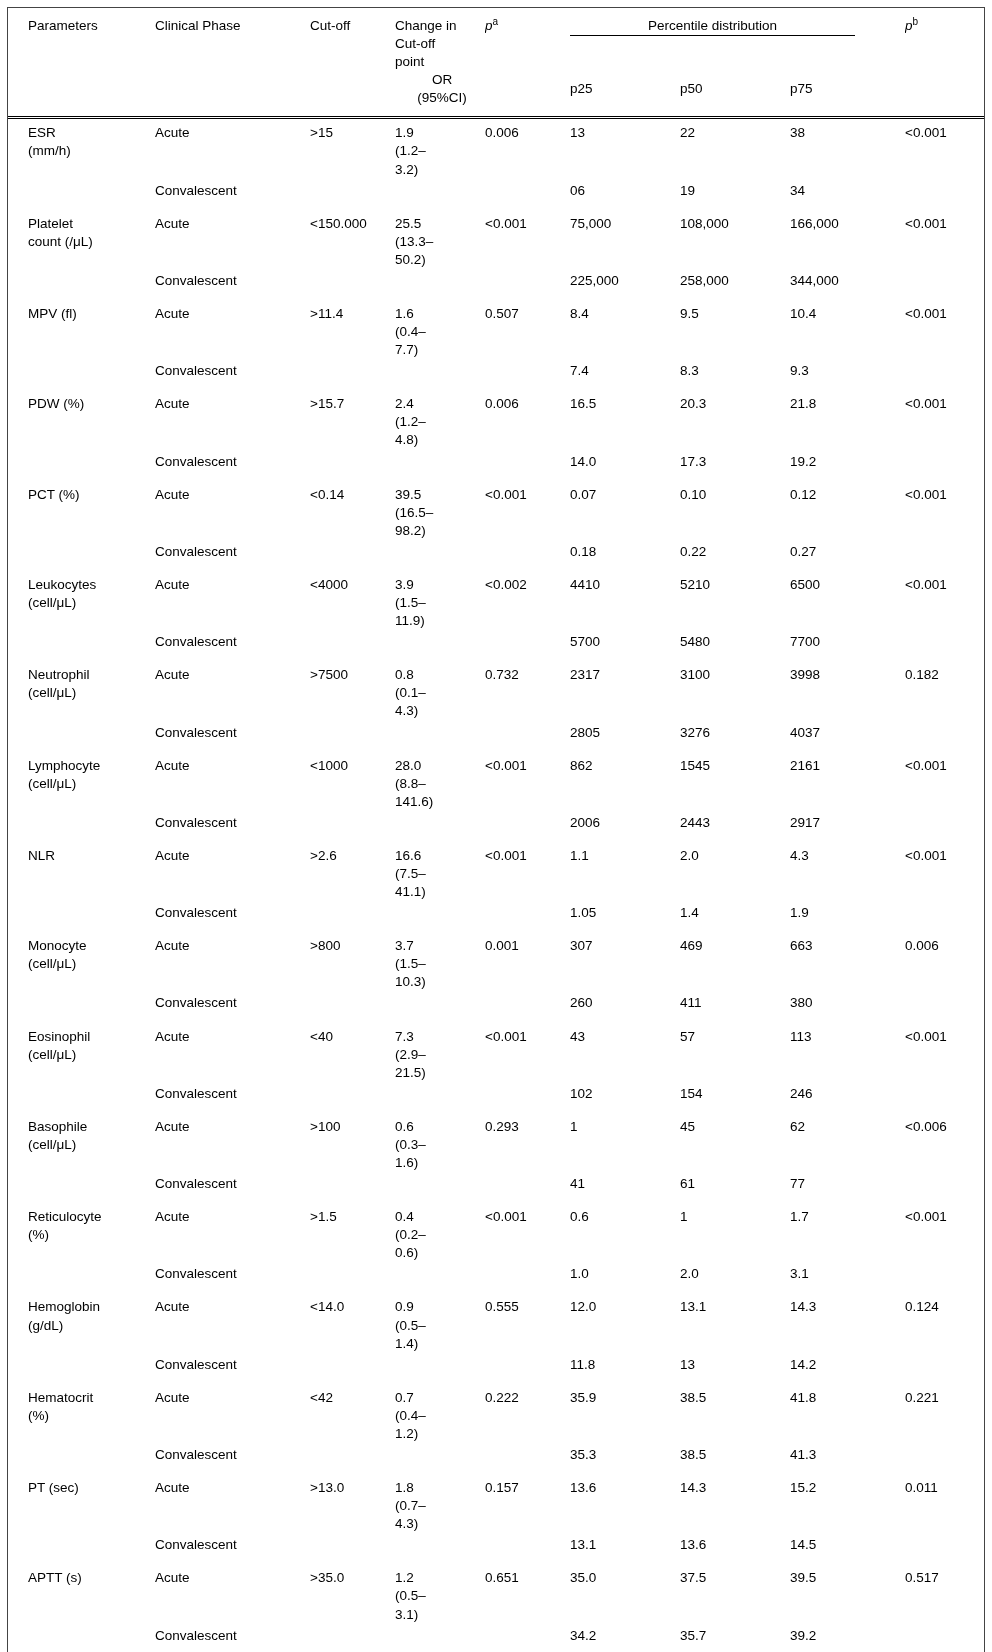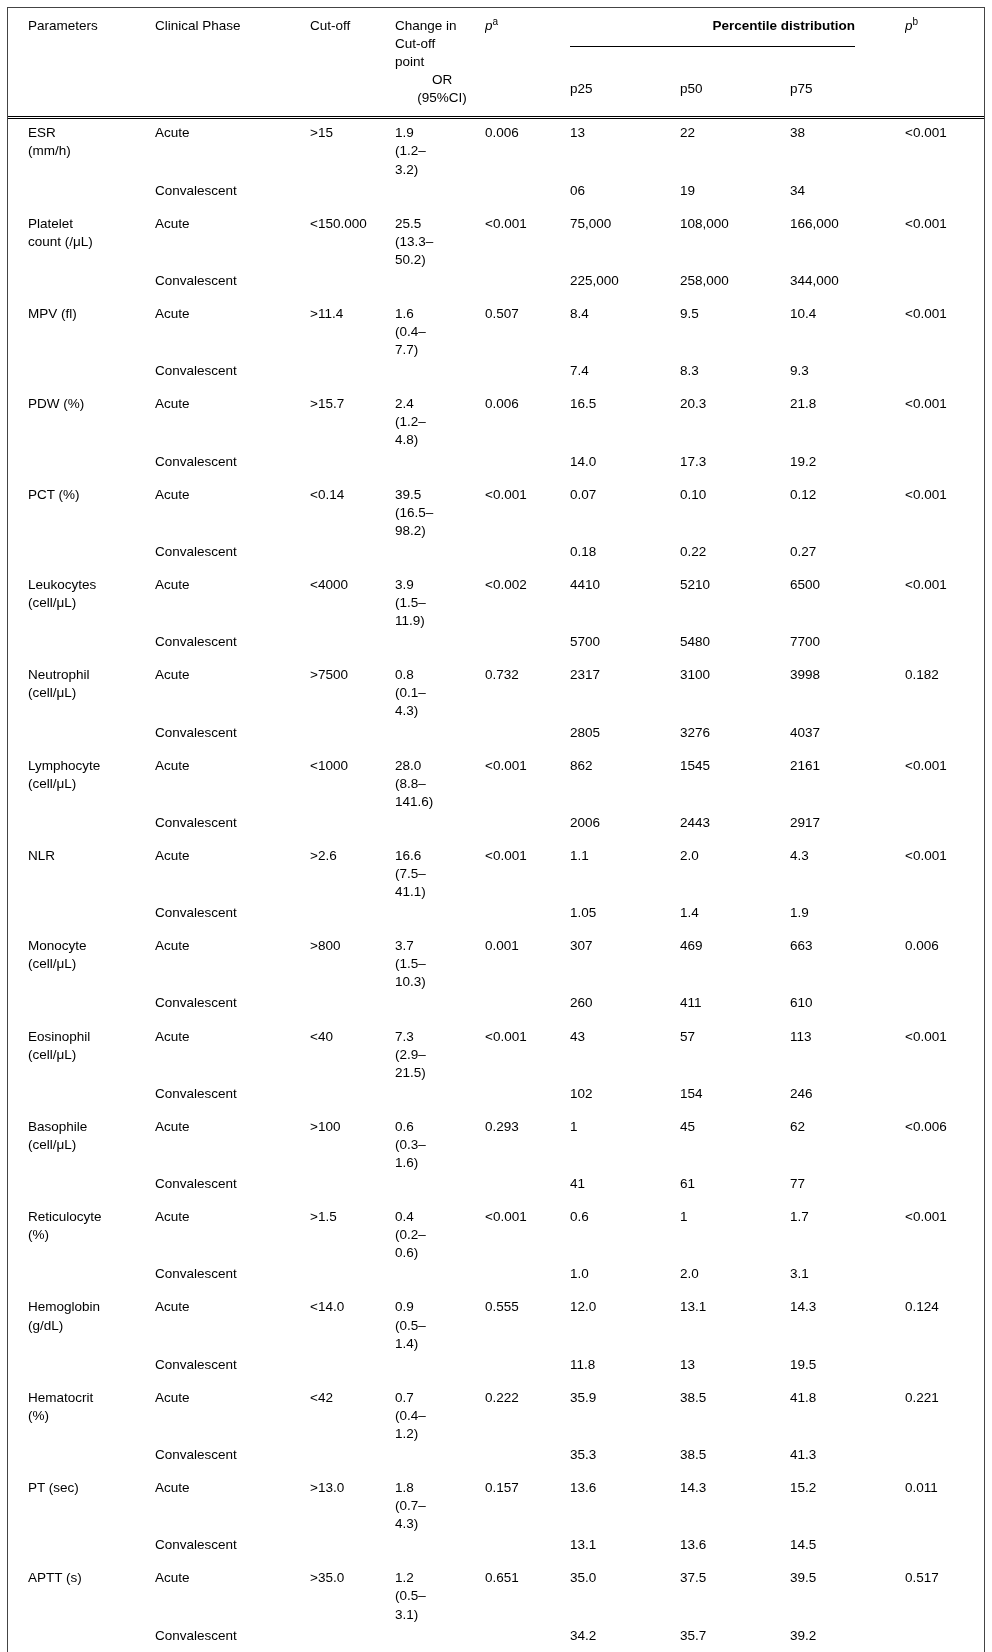--- a/index.html
+++ b/index.html
@@ -34,25 +34,23 @@
     overflow: hidden;
   }
   tr > *:first-child { padding-left: 20px; }
   thead { border-bottom: 3px double #000; }
   tbody { border-bottom: 3px double #000; }
   .hrow1 th { padding-top: 9px; }
   .hrow2 th { vertical-align: middle; padding-bottom: 9px; }
   .hrow2 th.or-h { vertical-align: top; text-align: center; padding-right: 16px; margin-top: 20px; }
   .pre { white-space: pre-line; }
   .pctl {
-    text-align: right;
+    text-align: center;
     border-bottom: 1px solid #000;
-    padding-bottom: 11px;
     margin-right: 48px;
-    font-weight: bold;
   }
   .p-head i { font-style: italic; }
   .p-head sup { font-size: 10px; line-height: 0; }
   tr.acute-row td { padding-top: 5px; }
   tr.conv-row td { padding-top: 3px; padding-bottom: 10px; }
 </style>
 </head>
 <body>
 
 <div class="page">
@@ -337,21 +335,21 @@
     <td>0.006</td>
   </tr>
   <tr class="conv-row">
     <td></td>
     <td>Convalescent</td>
     <td></td>
     <td></td>
     <td></td>
     <td>260</td>
     <td>411</td>
-    <td>610</td>
+    <td>380</td>
     <td></td>
   </tr>
 
   <tr class="acute-row">
     <td class="pre">Eosinophil
 (cell/μL)</td>
     <td>Acute</td>
     <td>&lt;40</td>
     <td class="pre">7.3
 (2.9–
@@ -441,21 +439,21 @@
     <td>0.124</td>
   </tr>
   <tr class="conv-row">
     <td></td>
     <td>Convalescent</td>
     <td></td>
     <td></td>
     <td></td>
     <td>11.8</td>
     <td>13</td>
-    <td>19.5</td>
+    <td>14.2</td>
     <td></td>
   </tr>
 
   <tr class="acute-row">
     <td class="pre">Hematocrit
 (%)</td>
     <td>Acute</td>
     <td>&lt;42</td>
     <td class="pre">0.7
 (0.4–

